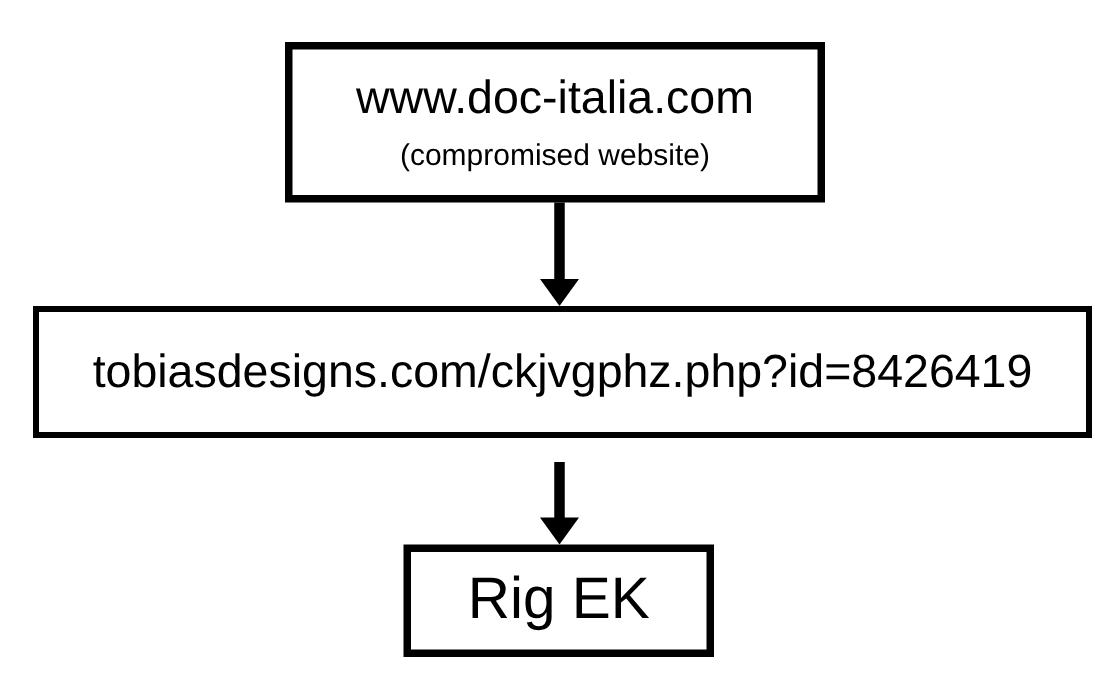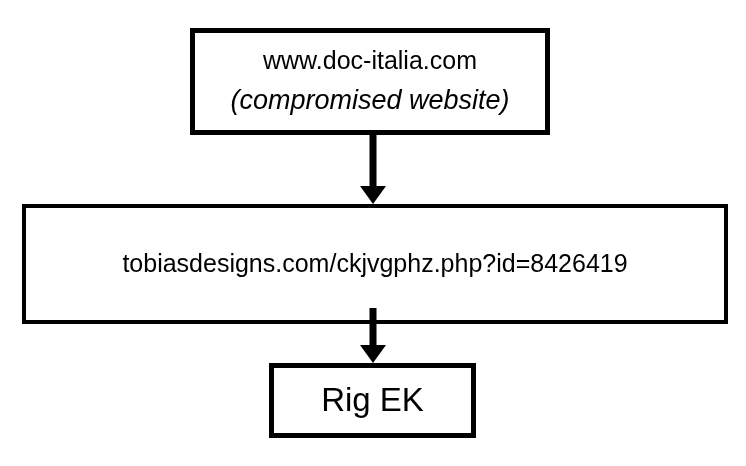--- a/index.html
+++ b/index.html
@@ -20,36 +20,35 @@
     background: #ffffff;
     border: 5px solid #000000;
     display: flex;
     flex-direction: column;
     align-items: center;
     justify-content: center;
     gap: 11px;
     text-align: center;
   }
   .node-title {
-    font-size: 25px;
+    font-size: 31px;
     line-height: 1.1;
     color: #000000;
     white-space: nowrap;
   }
   .node-subtitle {
-    font-size: 27px;
+    font-size: 20px;
     line-height: 1.1;
     color: #000000;
     white-space: nowrap;
-    font-style: italic;
   }
   .node-compromised { left: 190px; top: 28px;  width: 360px; height: 107px; }
-  .node-gate        { left: 22px;  top: 204px; width: 706px; height: 120px; border-width: 4px; }
+  .node-gate        { left: 22px;  top: 204px; width: 706px; height: 88px; border-width: 4px; }
   .node-rigek       { left: 269px; top: 363px; width: 207px; height: 75px; }
-  .node-rigek .node-title { font-size: 33px; }
+  .node-rigek .node-title { font-size: 39px; }
 
   .arrow { position: absolute; width: 26px; }
   .arrow-line {
     position: absolute;
     left: 50%;
     transform: translateX(-50%);
     top: 0;
     width: 7px;
     background: #000000;
   }

